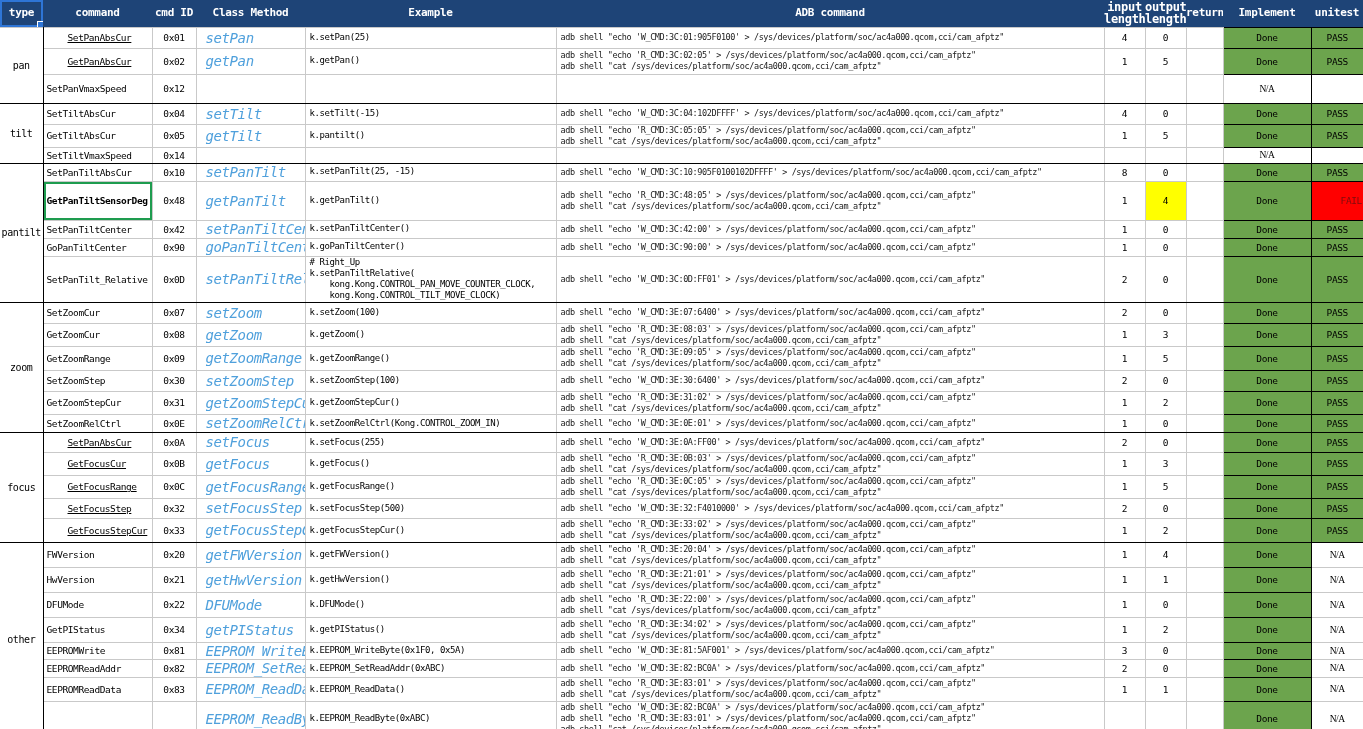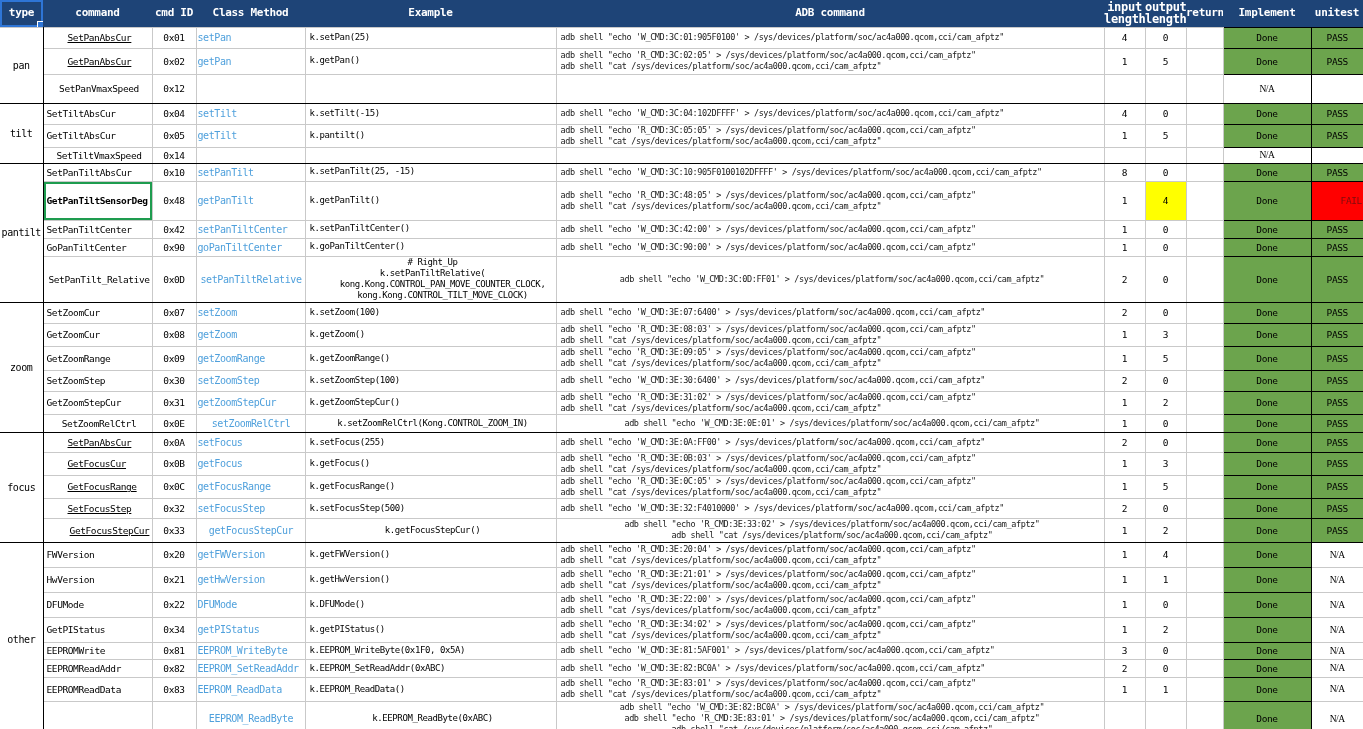--- a/index.html
+++ b/index.html
@@ -19,35 +19,35 @@
        background:var(--sel-blue,#2E75D6); border:1px solid #fff; z-index:5; }
 
   
   td { border:1px solid #C9C9C9; font-size:10px; letter-spacing:-0.4px; }
   .c-type { border-left:none; border-right:1px solid #000; border-bottom:1.5px solid #000;
             text-align:center; font-size:10px; }
   .c-cmd  { padding-left:3px; white-space:nowrap; font-size:9.5px; }
   .c-cmd.u { text-decoration:underline;padding-left:24px; }
   .c-cmd.green-sel { box-shadow: inset 0 0 0 2px var(--collab-green,#1E9C4F); font-weight: bold; }
   .c-id   { text-align:center; font-size:9.5px; }
-  .c-method { padding-left:1px; color:var(--method-blue,#4FA0DC); font-size:10px; white-space:nowrap; }
+  .c-method { padding-left:9px; color:var(--method-blue,#4FA0DC); font-size:14px; white-space:nowrap;font-style:italic; }
   .c-ex   { padding-left:4px; font-size:9px; white-space:pre; line-height:1.25; }
   .c-adb  { padding-left:4px; font-size:8.5px; color:#202020; white-space:pre; line-height:1.3; }
   .c-num  { text-align:center; font-size:9.5px; }
   .c-num.hl-yellow { background:var(--hl-yellow,#FFFF00); }
   .c-ret  { }
   .c-impl, .c-unit { text-align:center; font-size:9.5px;
             border-left-color:#000; border-right-color:#000; }
   .c-unit { border-right:none; }
   .s-done, .s-pass { background:var(--done-green,#6CA44D);
             border-top-color:#000; border-bottom-color:#000;margin-left:9px; }
   .s-fail { background:var(--fail-red,#FF0000); color:#7E0D0D;
             border-top-color:#000; border-bottom-color:#000;padding-left:28px; }
   .s-na   { background:#fff;font-family:Liberation Serif, serif; }
-  tr.group-end td { border-bottom-color:#000; border-bottom-width:1.5px;text-align:center; }
+  tr.group-end td { border-bottom-color:#000; border-bottom-width:1.5px; }
 </style>
 </head>
 <body>
 
 <table>
   <colgroup>
     <col style="width:43px">
       <col style="width:109px">
       <col style="width:44px">
     <col style="width:109px">

